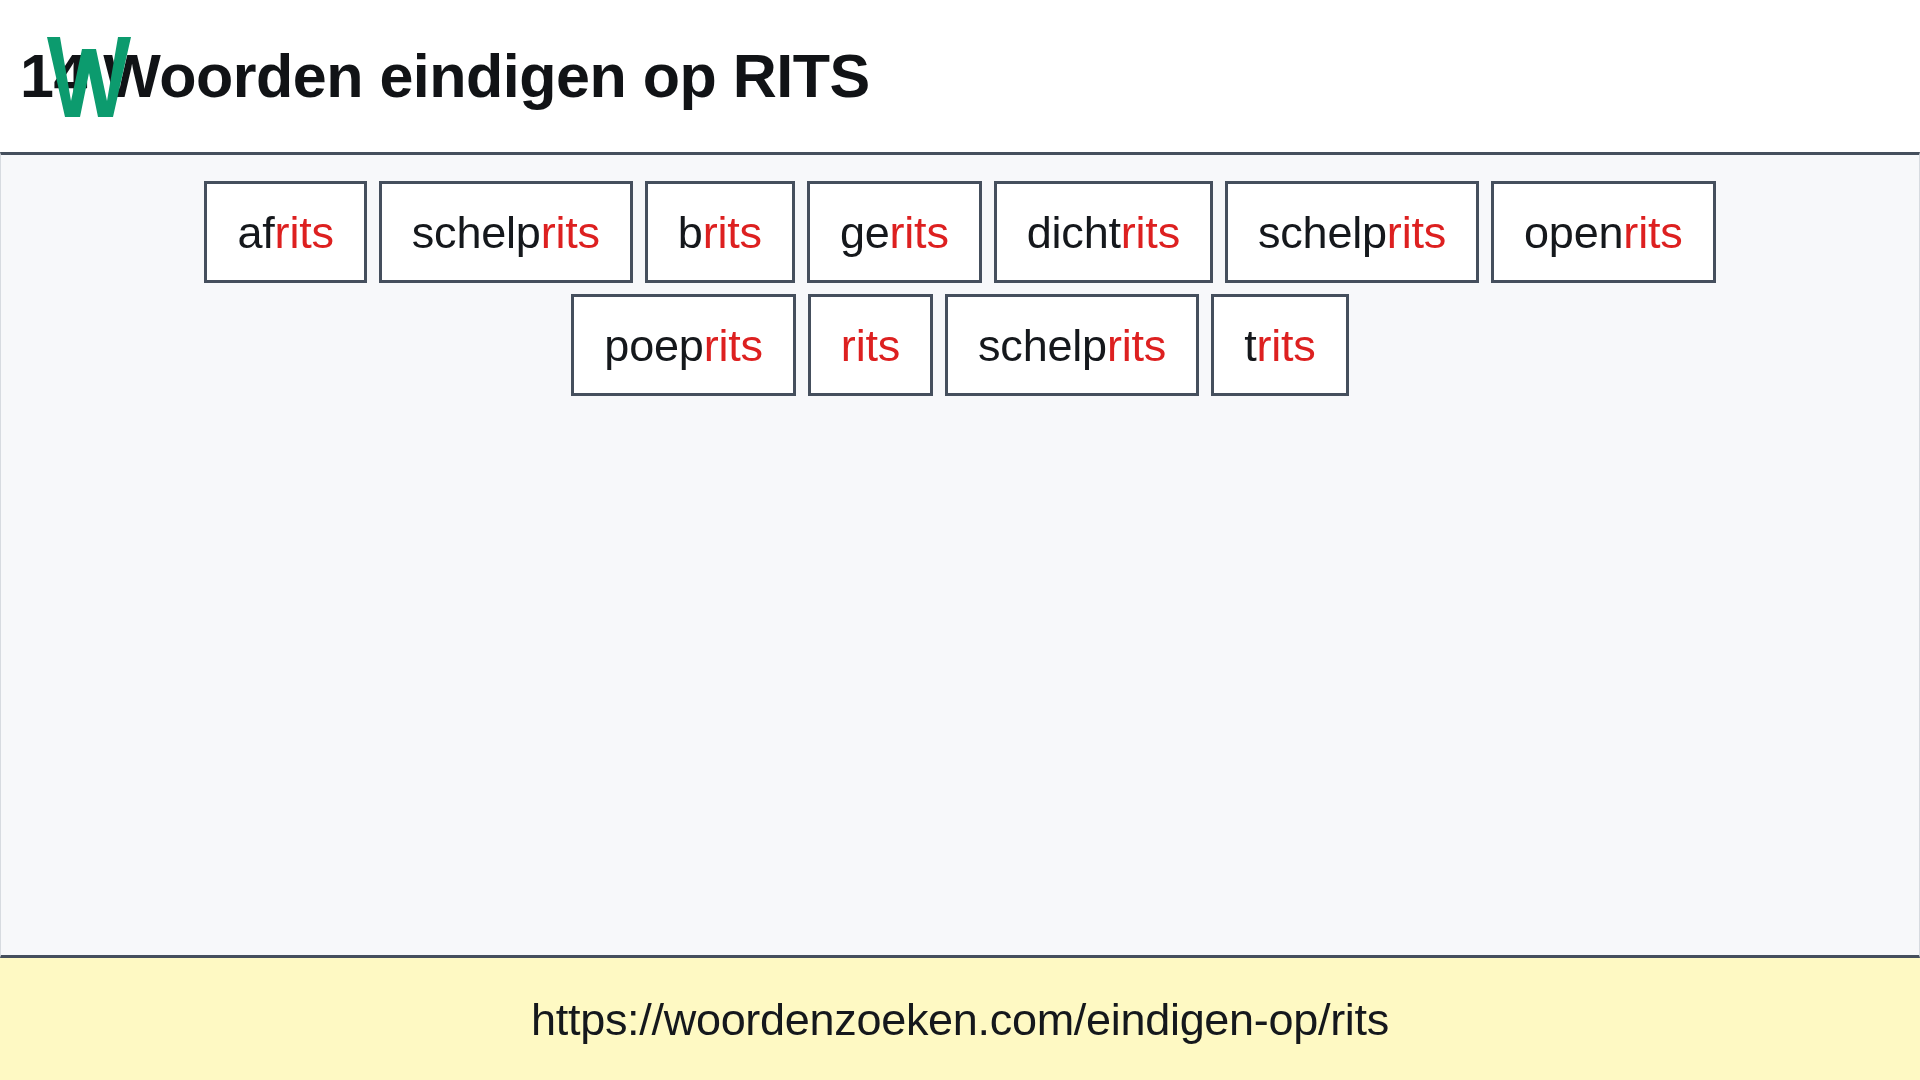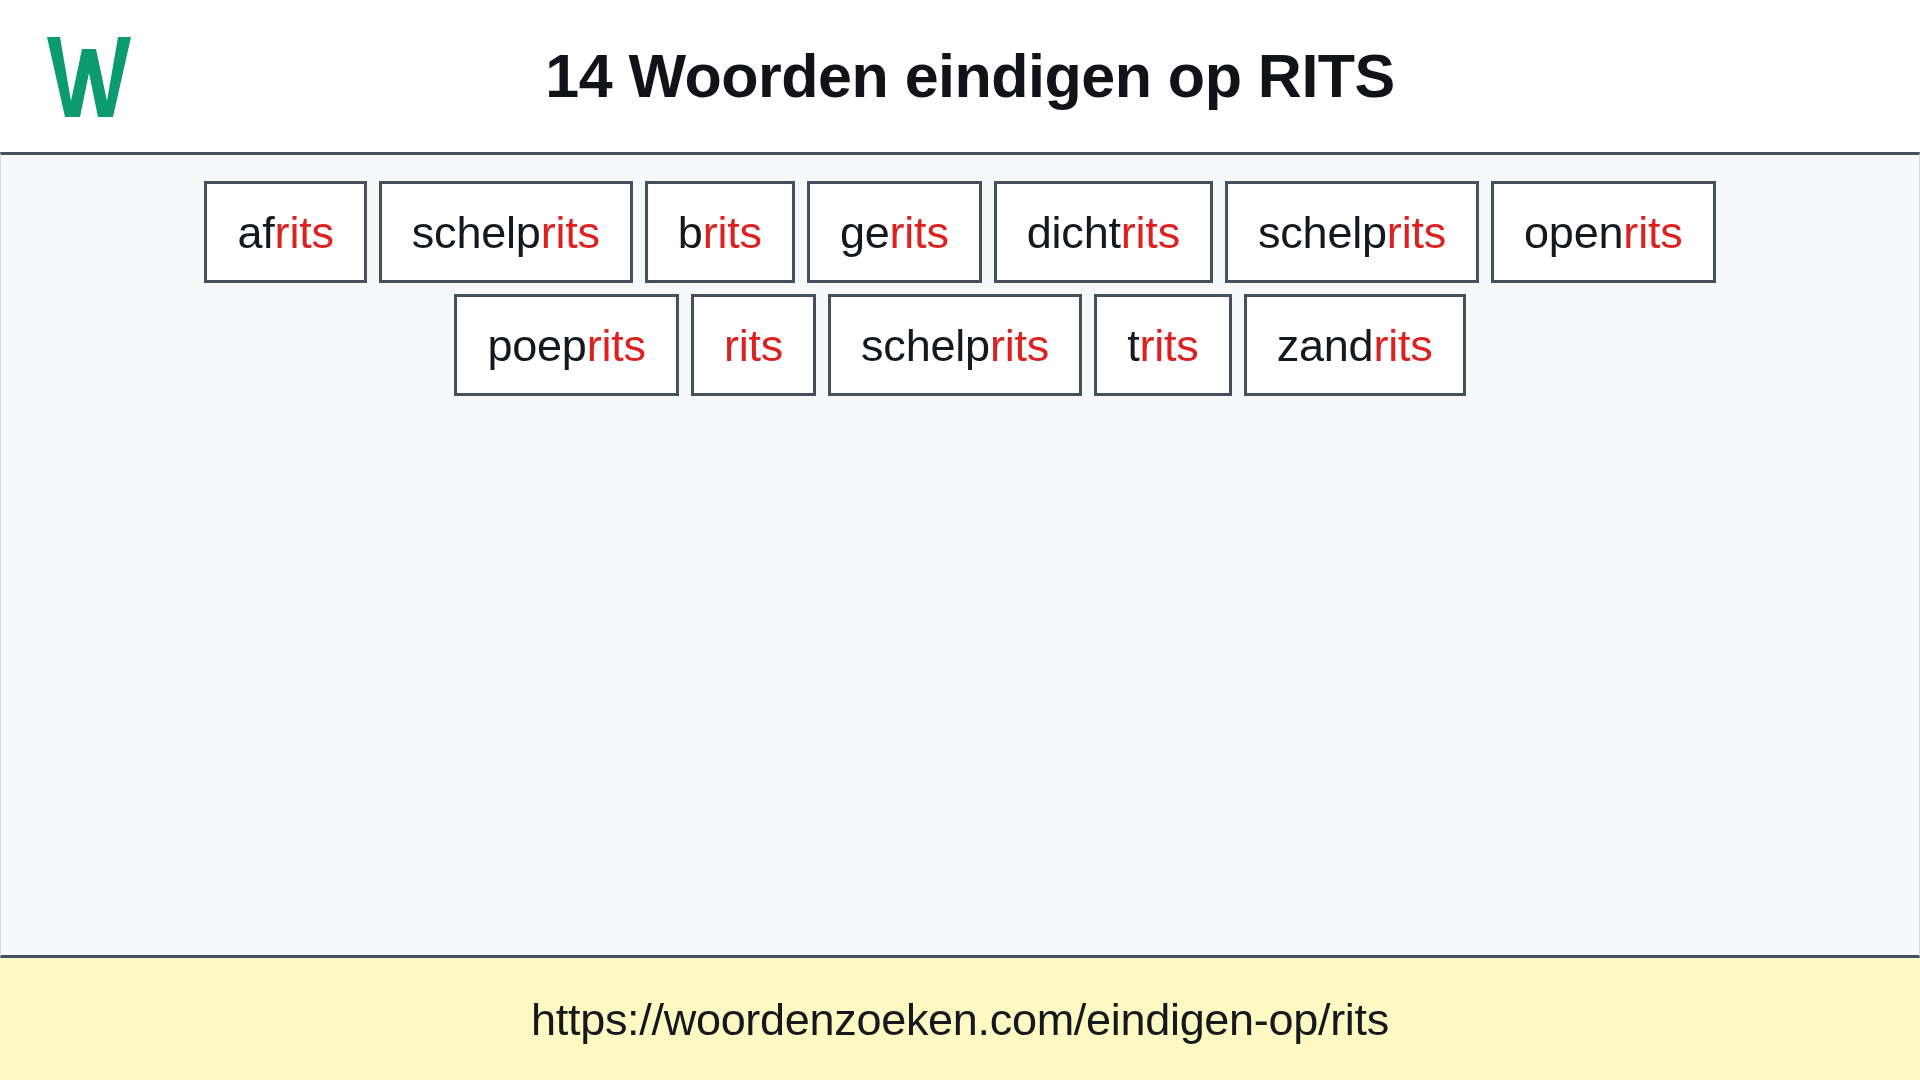--- a/index.html
+++ b/index.html
@@ -41,21 +41,21 @@
     width: 110px;
     height: 106px;
     display: flex;
     align-items: center;
     justify-content: center;
   }
   .logo svg { display: block; }
 
   .page-title {
     width: 100%;
-    text-align: center;
+    text-align: left;
     font-size: 61px;
     font-weight: bold;
     color: #111316;
     letter-spacing: -0.5px;
     line-height: 1;
     padding-left: 20px;
     box-sizing: border-box;
     white-space: nowrap;
   }
 
@@ -173,23 +173,20 @@
           </div>
           <div class="word-box">
             <span class="word-text"><span class="hl">rits</span></span>
           </div>
           <div class="word-box">
             <span class="word-text"><span class="pre">schelp</span><span class="hl">rits</span></span>
           </div>
           <div class="word-box">
             <span class="word-text"><span class="pre">t</span><span class="hl">rits</span></span>
           </div>
-          <div class="word-box">
-            <span class="word-text"><span class="pre">zand</span><span class="hl">rits</span></span>
-          </div>
         </div>
       </div>
   </div>
 
   <div class="footer">
     <div class="footer-url">https://woordenzoeken.com/eindigen-op/rits</div>
   </div>
 
 </div>
 

